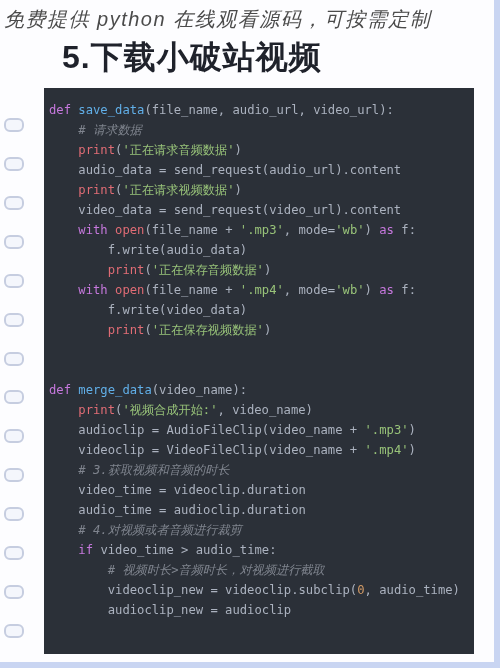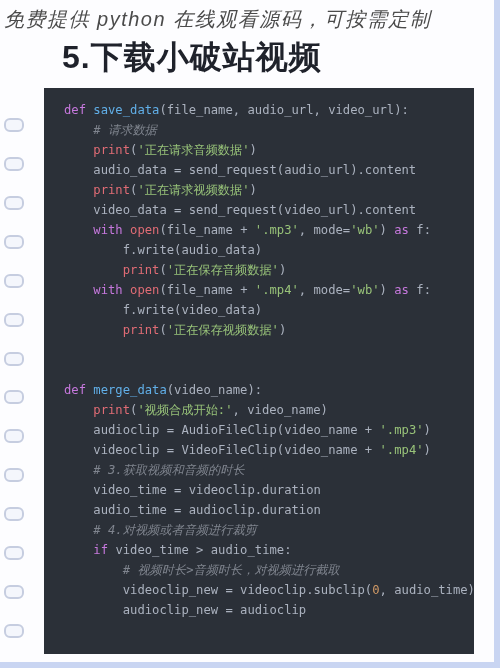--- a/index.html
+++ b/index.html
@@ -63,21 +63,21 @@
     position: absolute;
     left: 44px;
     right: 20px;
     top: 88px;
     bottom: 8px;
     background: #2b3038;
     color: #d9dde4;
     font-family: "Menlo", "Consolas", "DejaVu Sans Mono", monospace;
     font-size: 12.2px;
     line-height: 20px;
-    padding: 12px 14px 12px 20px;
+    padding: 12px 14px 12px 5px;
     box-sizing: border-box;
     overflow: hidden;
     white-space: pre;
   }
   .k  { color:#c678dd; }  
   .fn { color:#61afe8; }  
   .p  { color:#abb2bf; }  
   .s  { color:#98c379; }  
   .c  { color:#7f848e; font-style:italic; } 
   .n  { color:#d19a66; }  

